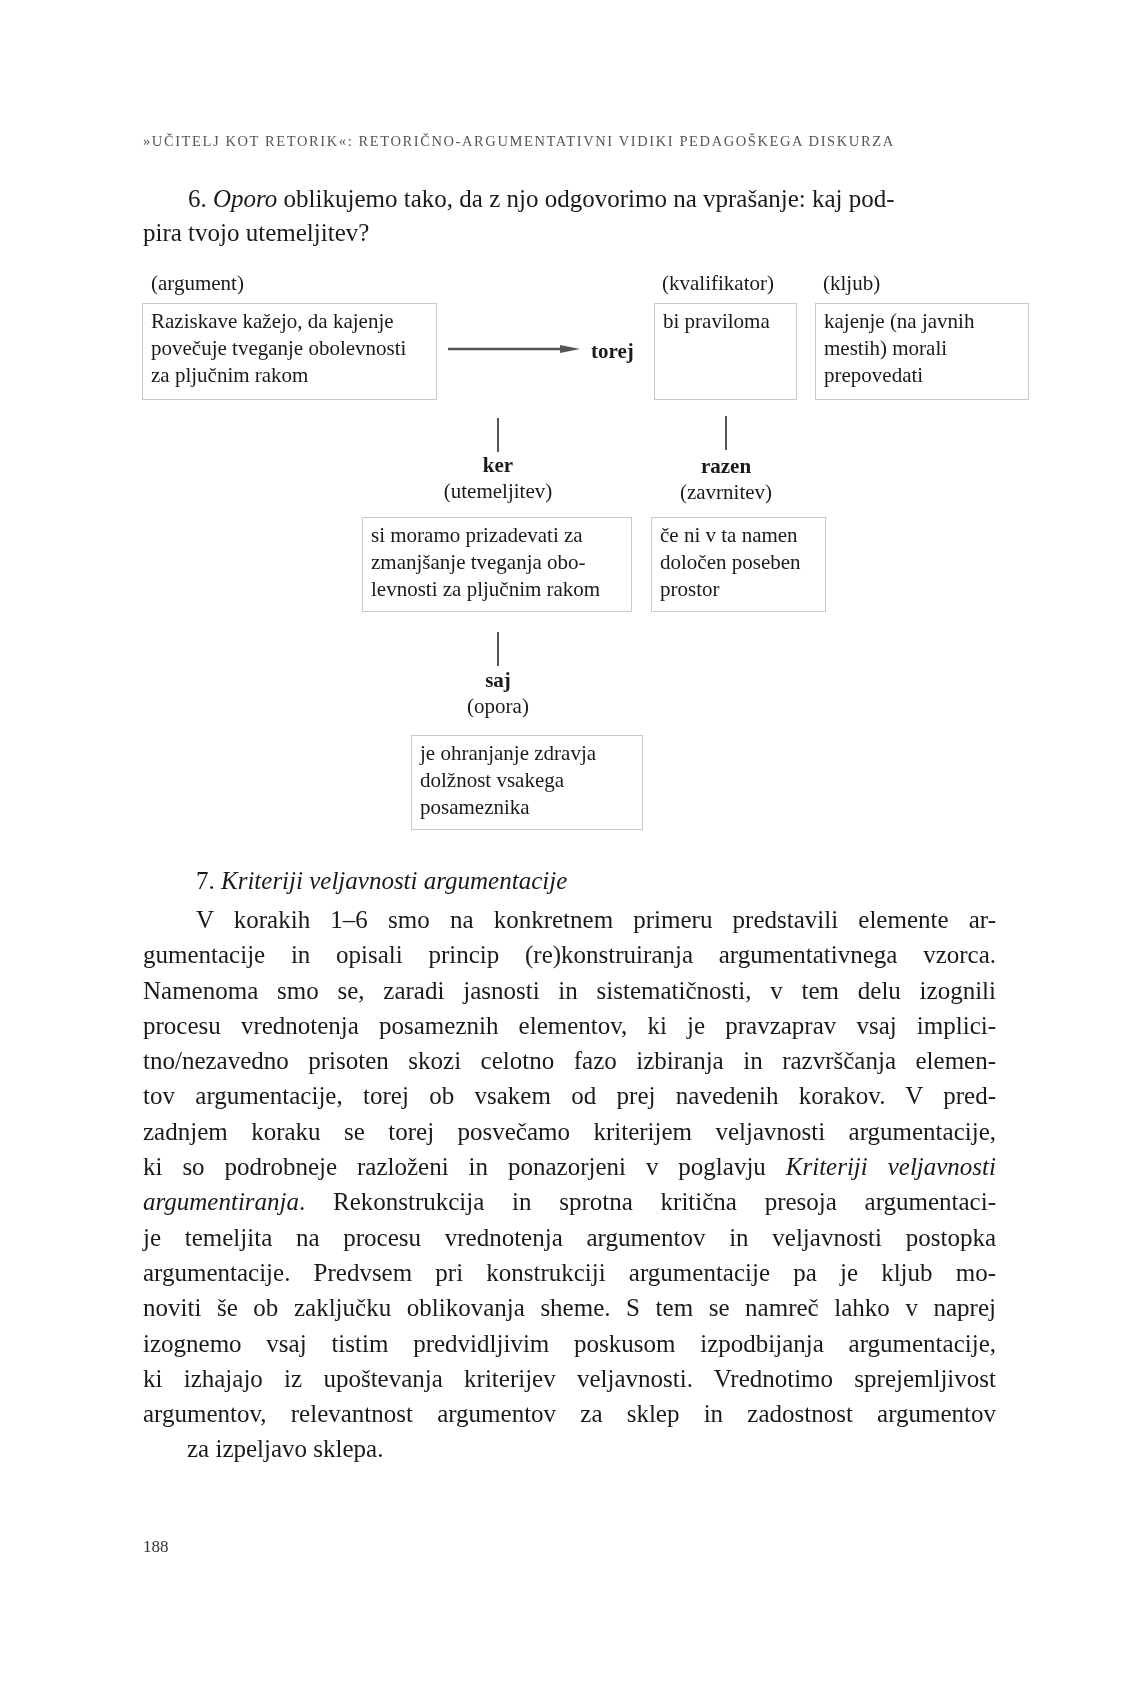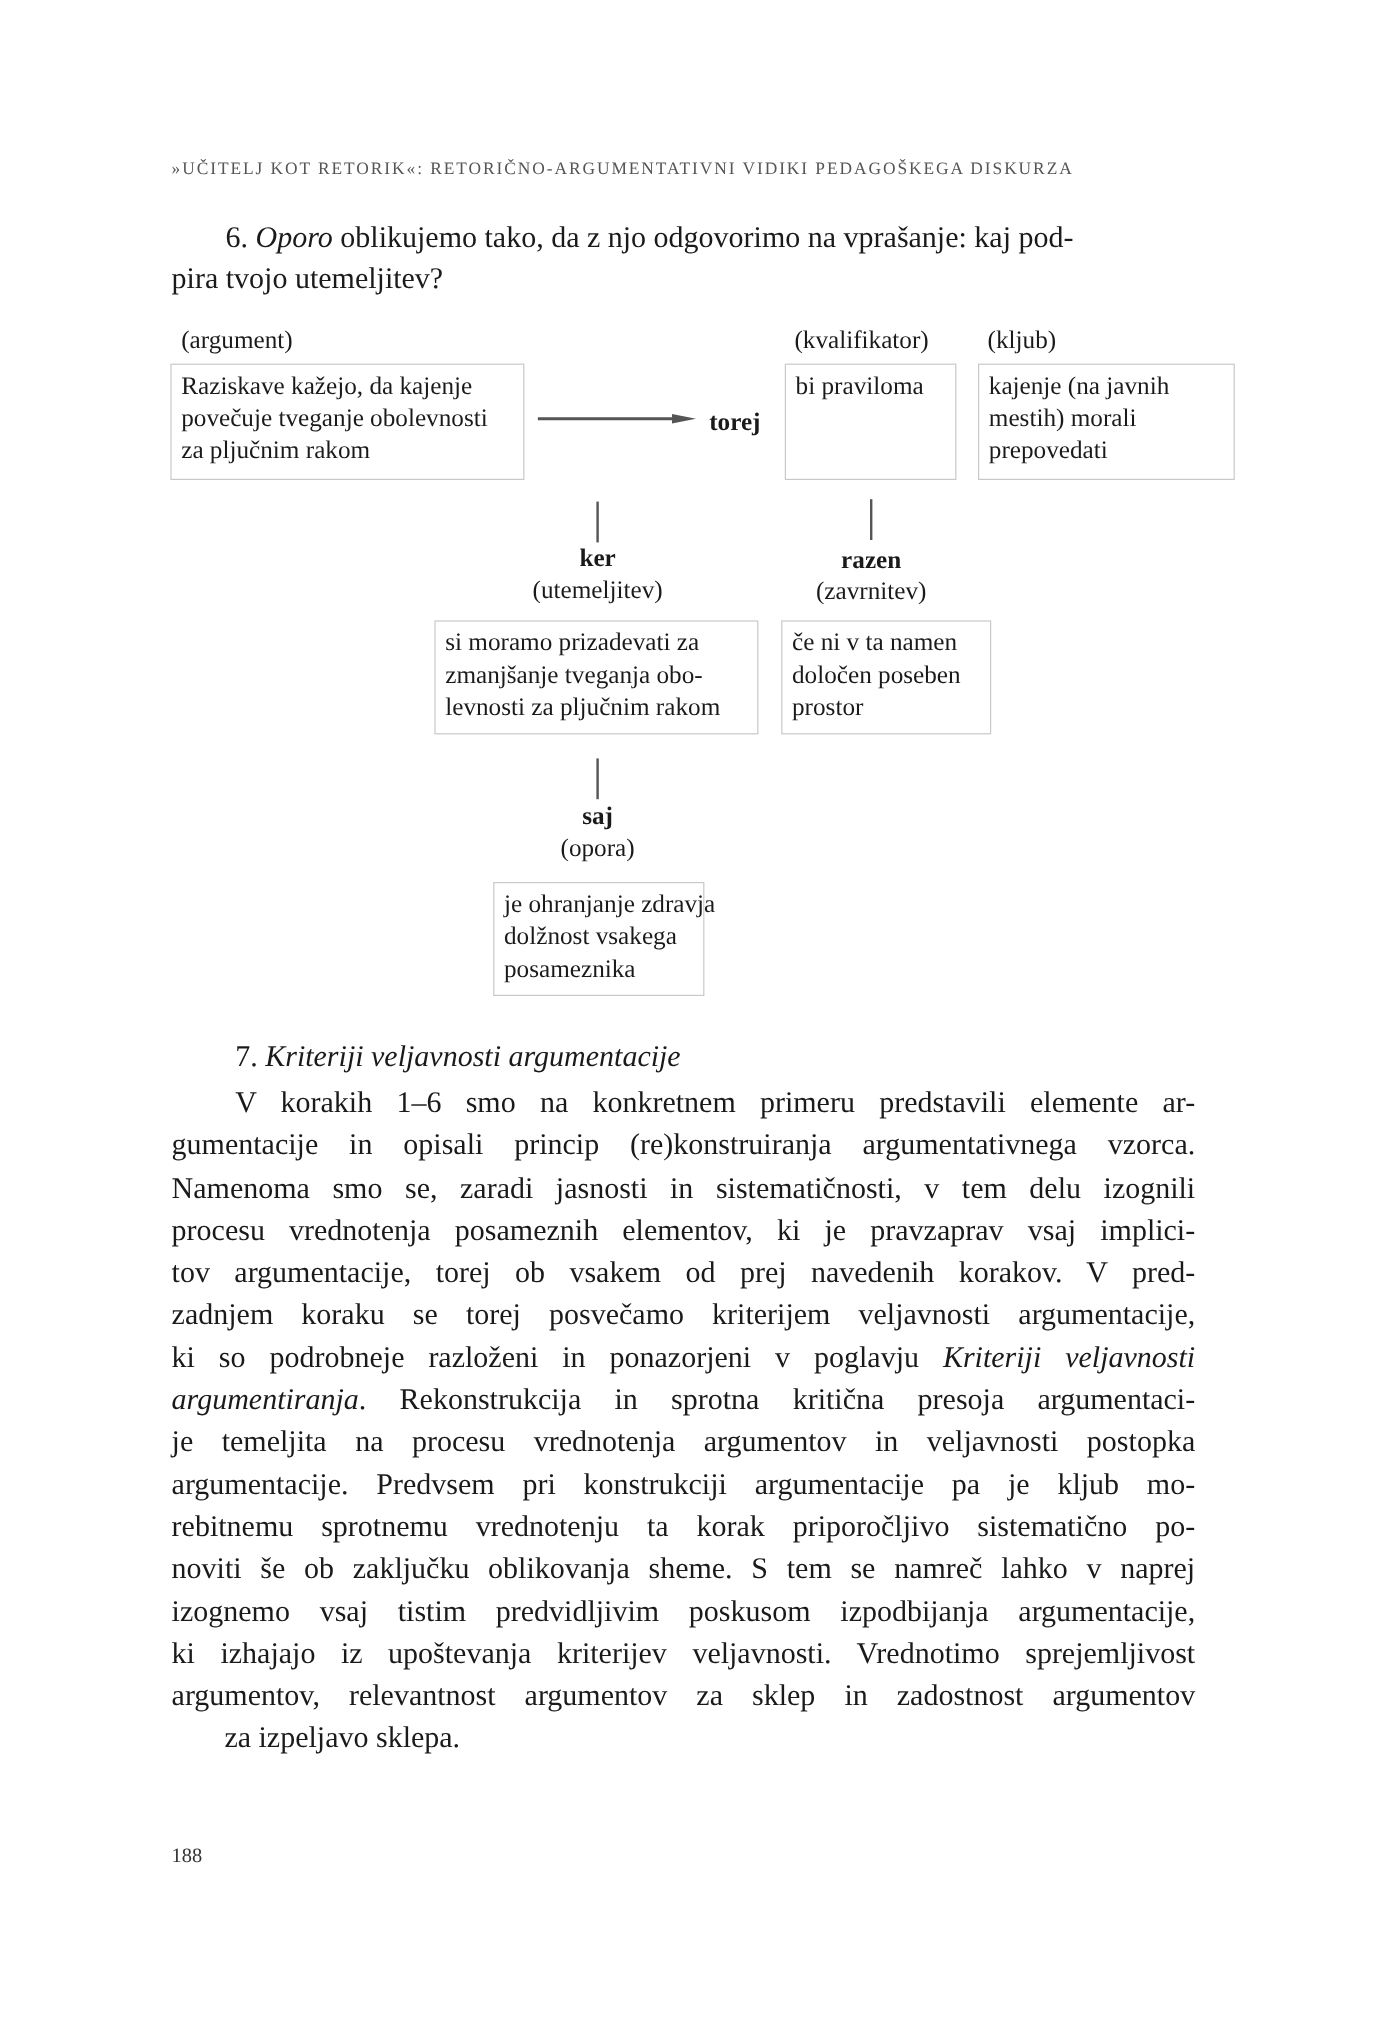--- a/index.html
+++ b/index.html
@@ -86,44 +86,44 @@
     <span>če ni v ta namen</span>
     <span>določen poseben</span>
     <span>prostor</span>
   </div>
 
   <div class="vline" style="left:497px; top:632px; height:34px;"></div>
   <div class="center-lbl" style="left:397px; top:667px; width:202px;">
     <b>saj</b>
     <span>(opora)</span>
   </div>
-  <div class="box" style="left:411px; top:735px; width:176px; height:95px;">
+  <div class="box" style="left:411px; top:735px; width:232px; height:95px;">
     <span>je ohranjanje zdravja</span>
     <span>dolžnost vsakega</span>
     <span>posameznika</span>
   </div>
 </div>
 
 <div class="h7">
   <span class="num">7.</span>
   <span>Kriteriji veljavnosti argumentacije</span>
 </div>
 
 <div class="body-text" id="body-text">
     <span class="line first"><span>V korakih 1–6 smo na konkretnem primeru predstavili elemente ar-</span></span>
     <span class="line"><span>gumentacije in opisali princip (re)konstruiranja argumentativnega vzorca.</span></span>
     <span class="line"><span>Namenoma smo se, zaradi jasnosti in sistematičnosti, v tem delu izognili</span></span>
     <span class="line"><span>procesu vrednotenja posameznih elementov, ki je pravzaprav vsaj implici-</span></span>
+    <span class="line"><span>tno/nezavedno prisoten skozi celotno fazo izbiranja in razvrščanja elemen-</span></span>
     <span class="line"><span>tov argumentacije, torej ob vsakem od prej navedenih korakov. V pred-</span></span>
     <span class="line"><span>zadnjem koraku se torej posvečamo kriterijem veljavnosti argumentacije,</span></span>
     <span class="line"><span>ki so podrobneje razloženi in ponazorjeni v poglavju </span><em>Kriteriji veljavnosti</em></span>
     <span class="line"><em>argumentiranja</em><span>. Rekonstrukcija in sprotna kritična presoja argumentaci-</span></span>
     <span class="line"><span>je temeljita na procesu vrednotenja argumentov in veljavnosti postopka</span></span>
     <span class="line"><span>argumentacije. Predvsem pri konstrukciji argumentacije pa je kljub mo-</span></span>
-    <span class="line"><span>rebitnemu sprotnemu vrednotenju ta korak priporočljivo sistematično po-</span></span>
     <span class="line"><span>noviti še ob zaključku oblikovanja sheme. S tem se namreč lahko v naprej</span></span>
     <span class="line"><span>izognemo vsaj tistim predvidljivim poskusom izpodbijanja argumentacije,</span></span>
     <span class="line"><span>ki izhajajo iz upoštevanja kriterijev veljavnosti. Vrednotimo sprejemljivost</span></span>
     <span class="line"><span>argumentov, relevantnost argumentov za sklep in zadostnost argumentov</span></span>
     <span class="line last"><span>za izpeljavo sklepa.</span></span>
   </div>
 
 <div class="pagenum">188</div>
 
 </body></html>

